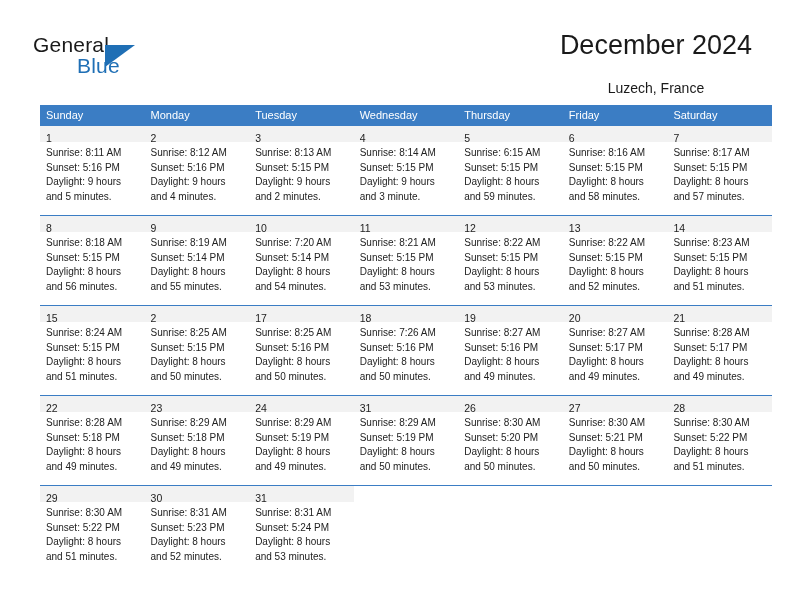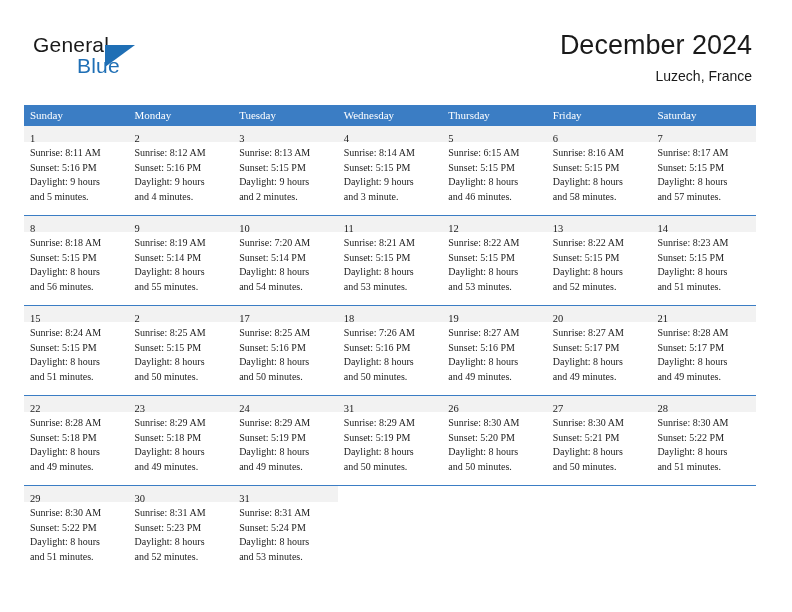--- a/index.html
+++ b/index.html
@@ -61,46 +61,45 @@
     width: 0;
     height: 0;
     border-left: 30px solid #1f6fb5;
     border-bottom: 22px solid transparent;
   }
 
   .title-block {
     position: absolute;
     right: 40px;
     top: 28px;
-    text-align: right;
+    text-align: center;
   }
   .cal-title {
     font-size: 27px;
     font-weight: normal;
     color: #1a1a1a;
     line-height: 34px;
     white-space: nowrap;
   }
   .cal-subtitle {
     font-size: 14px;
     color: #1a1a1a;
     line-height: 20px;
-    margin-top: 4px;
+    margin-top: 16px;
     white-space: nowrap;
   }
 
   
   .calendar {
     position: absolute;
-    left: 24px;
+    left: 40px;
     top: 105px;
     width: 732px;
     border-collapse: collapse;
     table-layout: fixed;
-    font-family: Liberation Serif, serif;
   }
   .calendar col { width: 104.57px; }
 
   .calendar thead th {
     background: #3b7dc4;
     color: #ffffff;
     font-size: 11px;
     font-weight: normal;
     text-align: left;
     padding: 4px 0 4px 6px;
@@ -232,21 +231,21 @@
               </div>
             </div>
           </td>
         <td>
             <div class="cell-inner">
               <div class="daynum-band"><span class="daynum">5</span></div>
               <div class="cell-body">
                 <div class="line">Sunrise: 6:15 AM</div>
                 <div class="line">Sunset: 5:15 PM</div>
                 <div class="line">Daylight: 8 hours</div>
-                <div class="line">and 46 minutes.</div>
+                <div class="line">and 59 minutes.</div>
               </div>
             </div>
           </td>
         <td>
             <div class="cell-inner">
               <div class="daynum-band"><span class="daynum">6</span></div>
               <div class="cell-body">
                 <div class="line">Sunrise: 8:16 AM</div>
                 <div class="line">Sunset: 5:15 PM</div>
                 <div class="line">Daylight: 8 hours</div>

